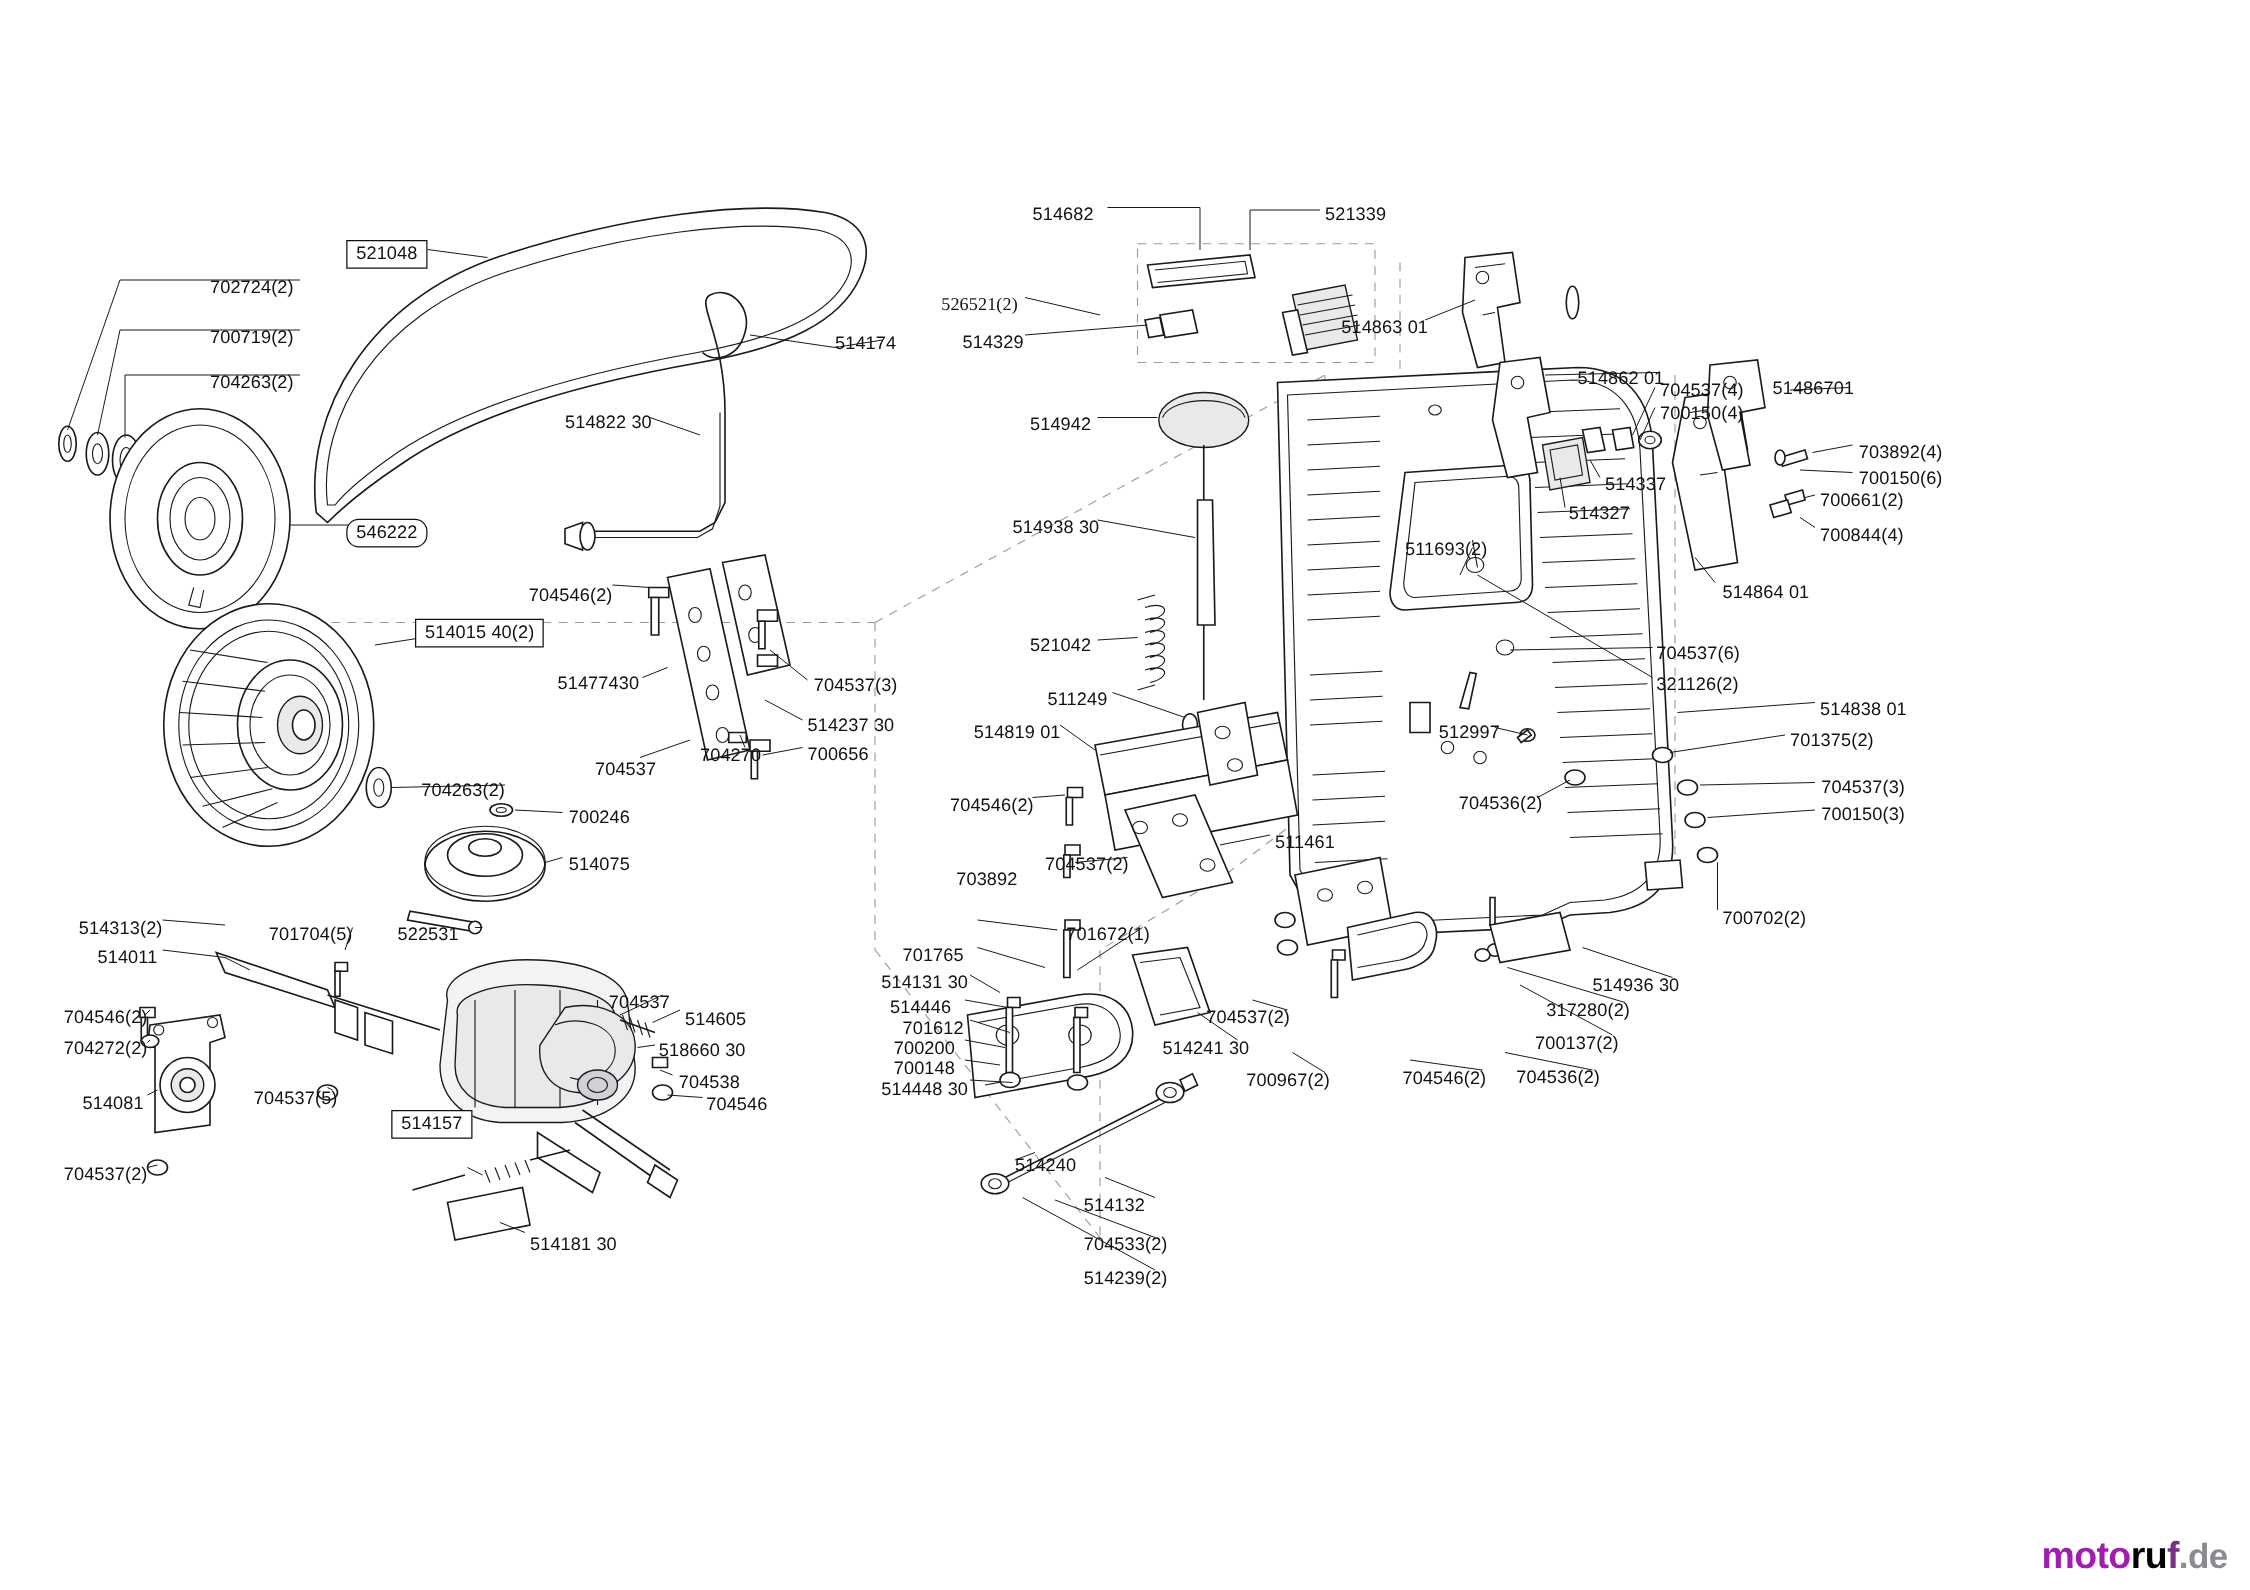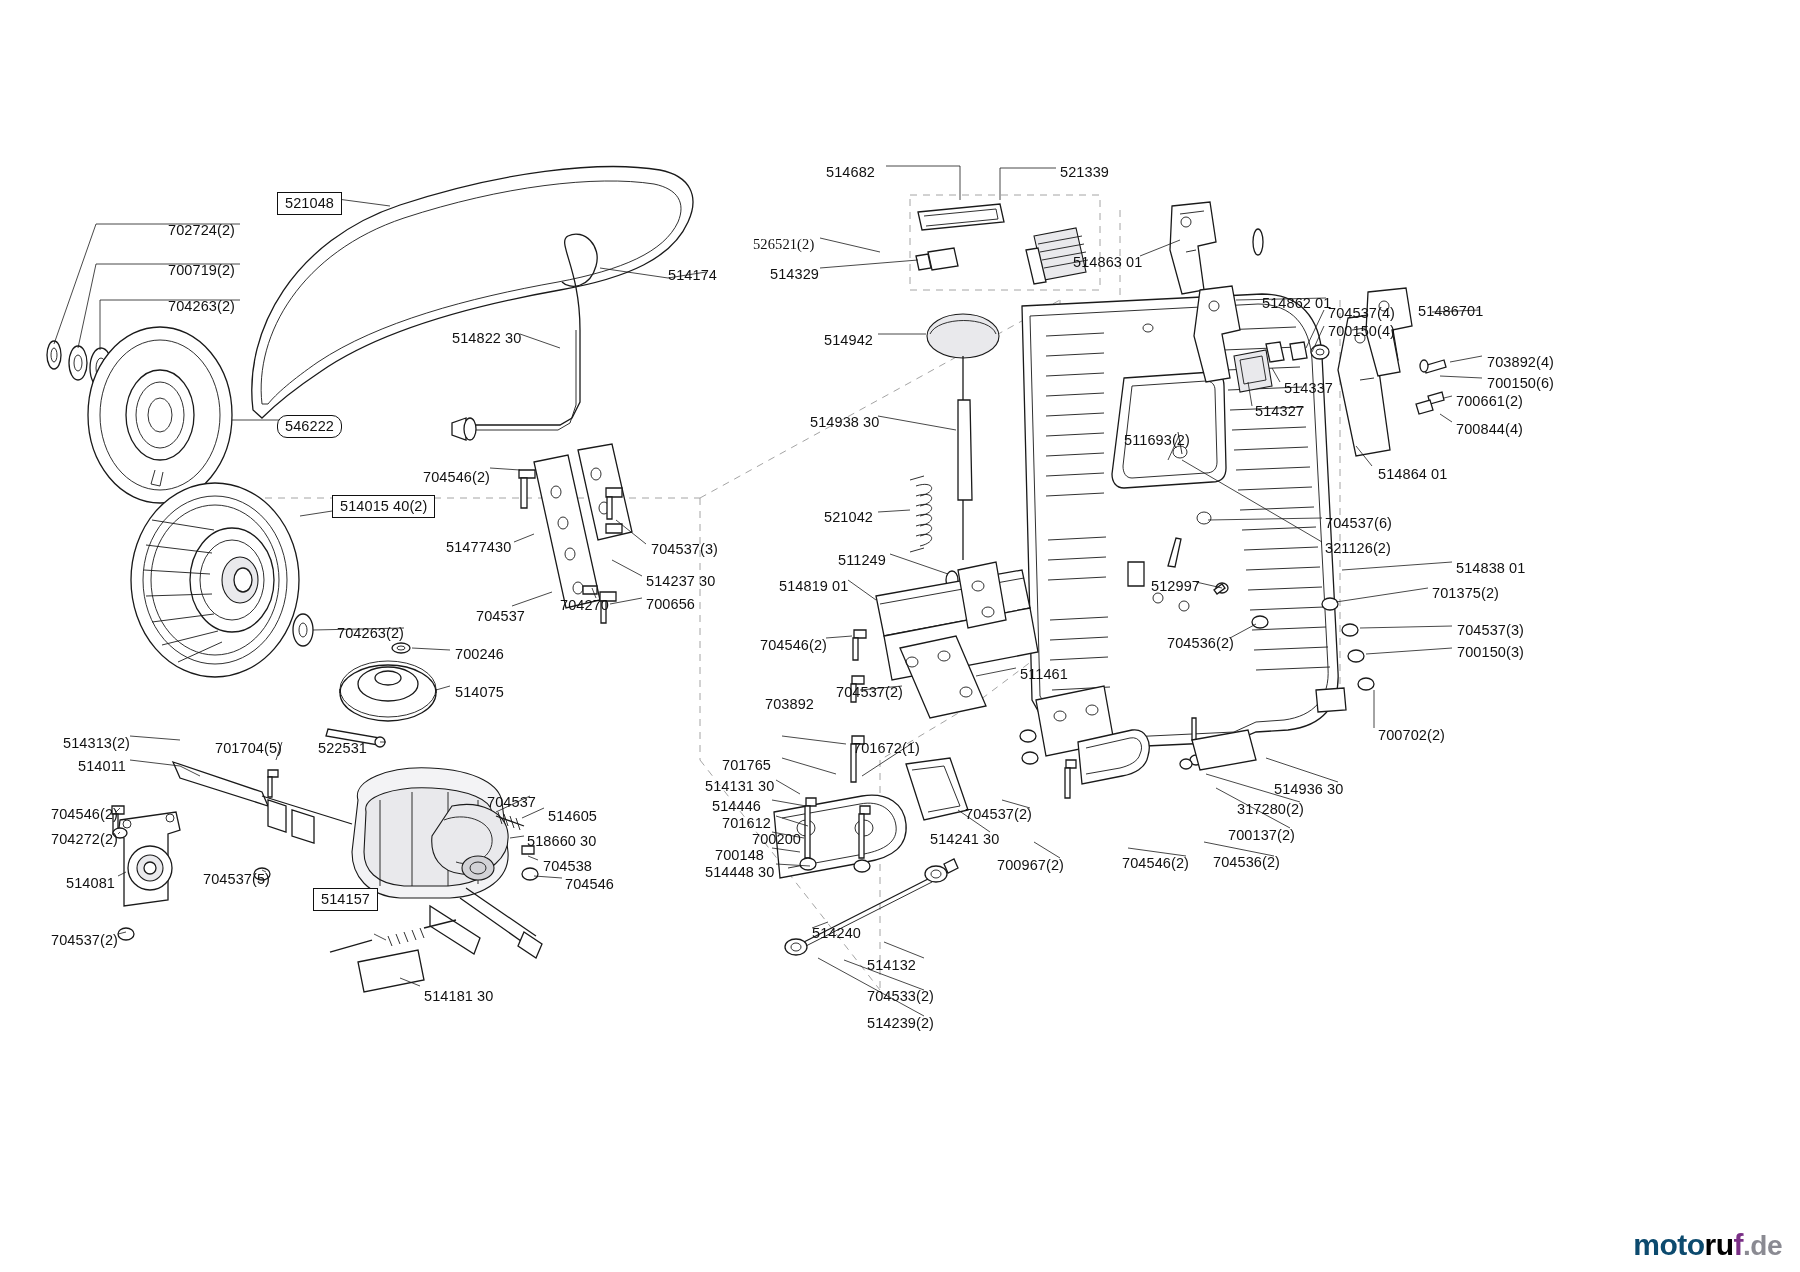--- a/index.html
+++ b/index.html
@@ -5,21 +5,21 @@
   html,body{margin:0;padding:0;background:#ffffff;}
   body{width:1800px;height:1272px;position:relative;overflow:hidden;
        font-family:"Liberation Sans", sans-serif;}
   #sheet{position:absolute;left:0;top:0;width:1800px;height:1272px;background:#fff;}
   svg#art{position:absolute;left:0;top:0;width:1800px;height:1272px;}
   .lbl{position:absolute;font-size:14.5px;color:#111;white-space:nowrap;letter-spacing:0.1px;}
   .lbl.boxed{border:1.4px solid #111;padding:2px 7px 3px 7px;background:#fff;}
   .lbl.r{transform:translateX(-100%);}
   .wm{position:absolute;right:18px;bottom:10px;font-size:30px;font-weight:bold;
       letter-spacing:-0.5px;}
-  .wm .m{color:#0c4a6e;}
+  .wm .m{color:#a21caf;}
   .wm .o{color:#000000;}
   .wm .t{color:#7a2f86;}
   .wm .de{color:#8a8a92;font-size:28px;}
 </style>
 </head>
 <body>
 
 <div id="sheet">
 
 <svg id="art" viewBox="0 0 1800 1272" xmlns="http://www.w3.org/2000/svg">
@@ -468,21 +468,21 @@
       <div class="lbl" style="left: 838px; top: 552px;">511249</div>
       <div class="lbl" style="left: 779px; top: 578px;">514819 01</div>
       <div class="lbl" style="left: 760px; top: 637px;">704546(2)</div>
       <div class="lbl" style="left: 836px; top: 684px;">704537(2)</div>
       <div class="lbl" style="left: 1020px; top: 666px;">511461</div>
       <div class="lbl" style="left: 722px; top: 696px; margin-left: 43px;">703892</div>
       <div class="lbl" style="left: 722px; top: 757px;">701765</div>
       <div class="lbl" style="left: 705px; top: 778px;">514131 30</div>
       <div class="lbl" style="left: 712px; top: 798px;">514446</div>
       <div class="lbl" style="left: 722px; top: 815px;">701612</div>
-      <div class="lbl" style="left: 715px; top: 831px; margin-left: 37px;">700200</div>
+      <div class="lbl" style="left: 715px; top: 831px;">700200</div>
       <div class="lbl" style="left: 715px; top: 847px;">700148</div>
       <div class="lbl" style="left: 705px; top: 864px;">514448 30</div>
       <div class="lbl" style="left: 853px; top: 740px;">701672(1)</div>
       <div class="lbl" style="left: 965px; top: 806px;">704537(2)</div>
       <div class="lbl" style="left: 930px; top: 831px;">514241 30</div>
       <div class="lbl" style="left: 997px; top: 857px;">700967(2)</div>
       <div class="lbl" style="left: 1122px; top: 855px;">704546(2)</div>
       <div class="lbl" style="left: 1213px; top: 854px;">704536(2)</div>
       <div class="lbl" style="left: 1228px; top: 827px;">700137(2)</div>
       <div class="lbl" style="left: 1237px; top: 801px;">317280(2)</div>

